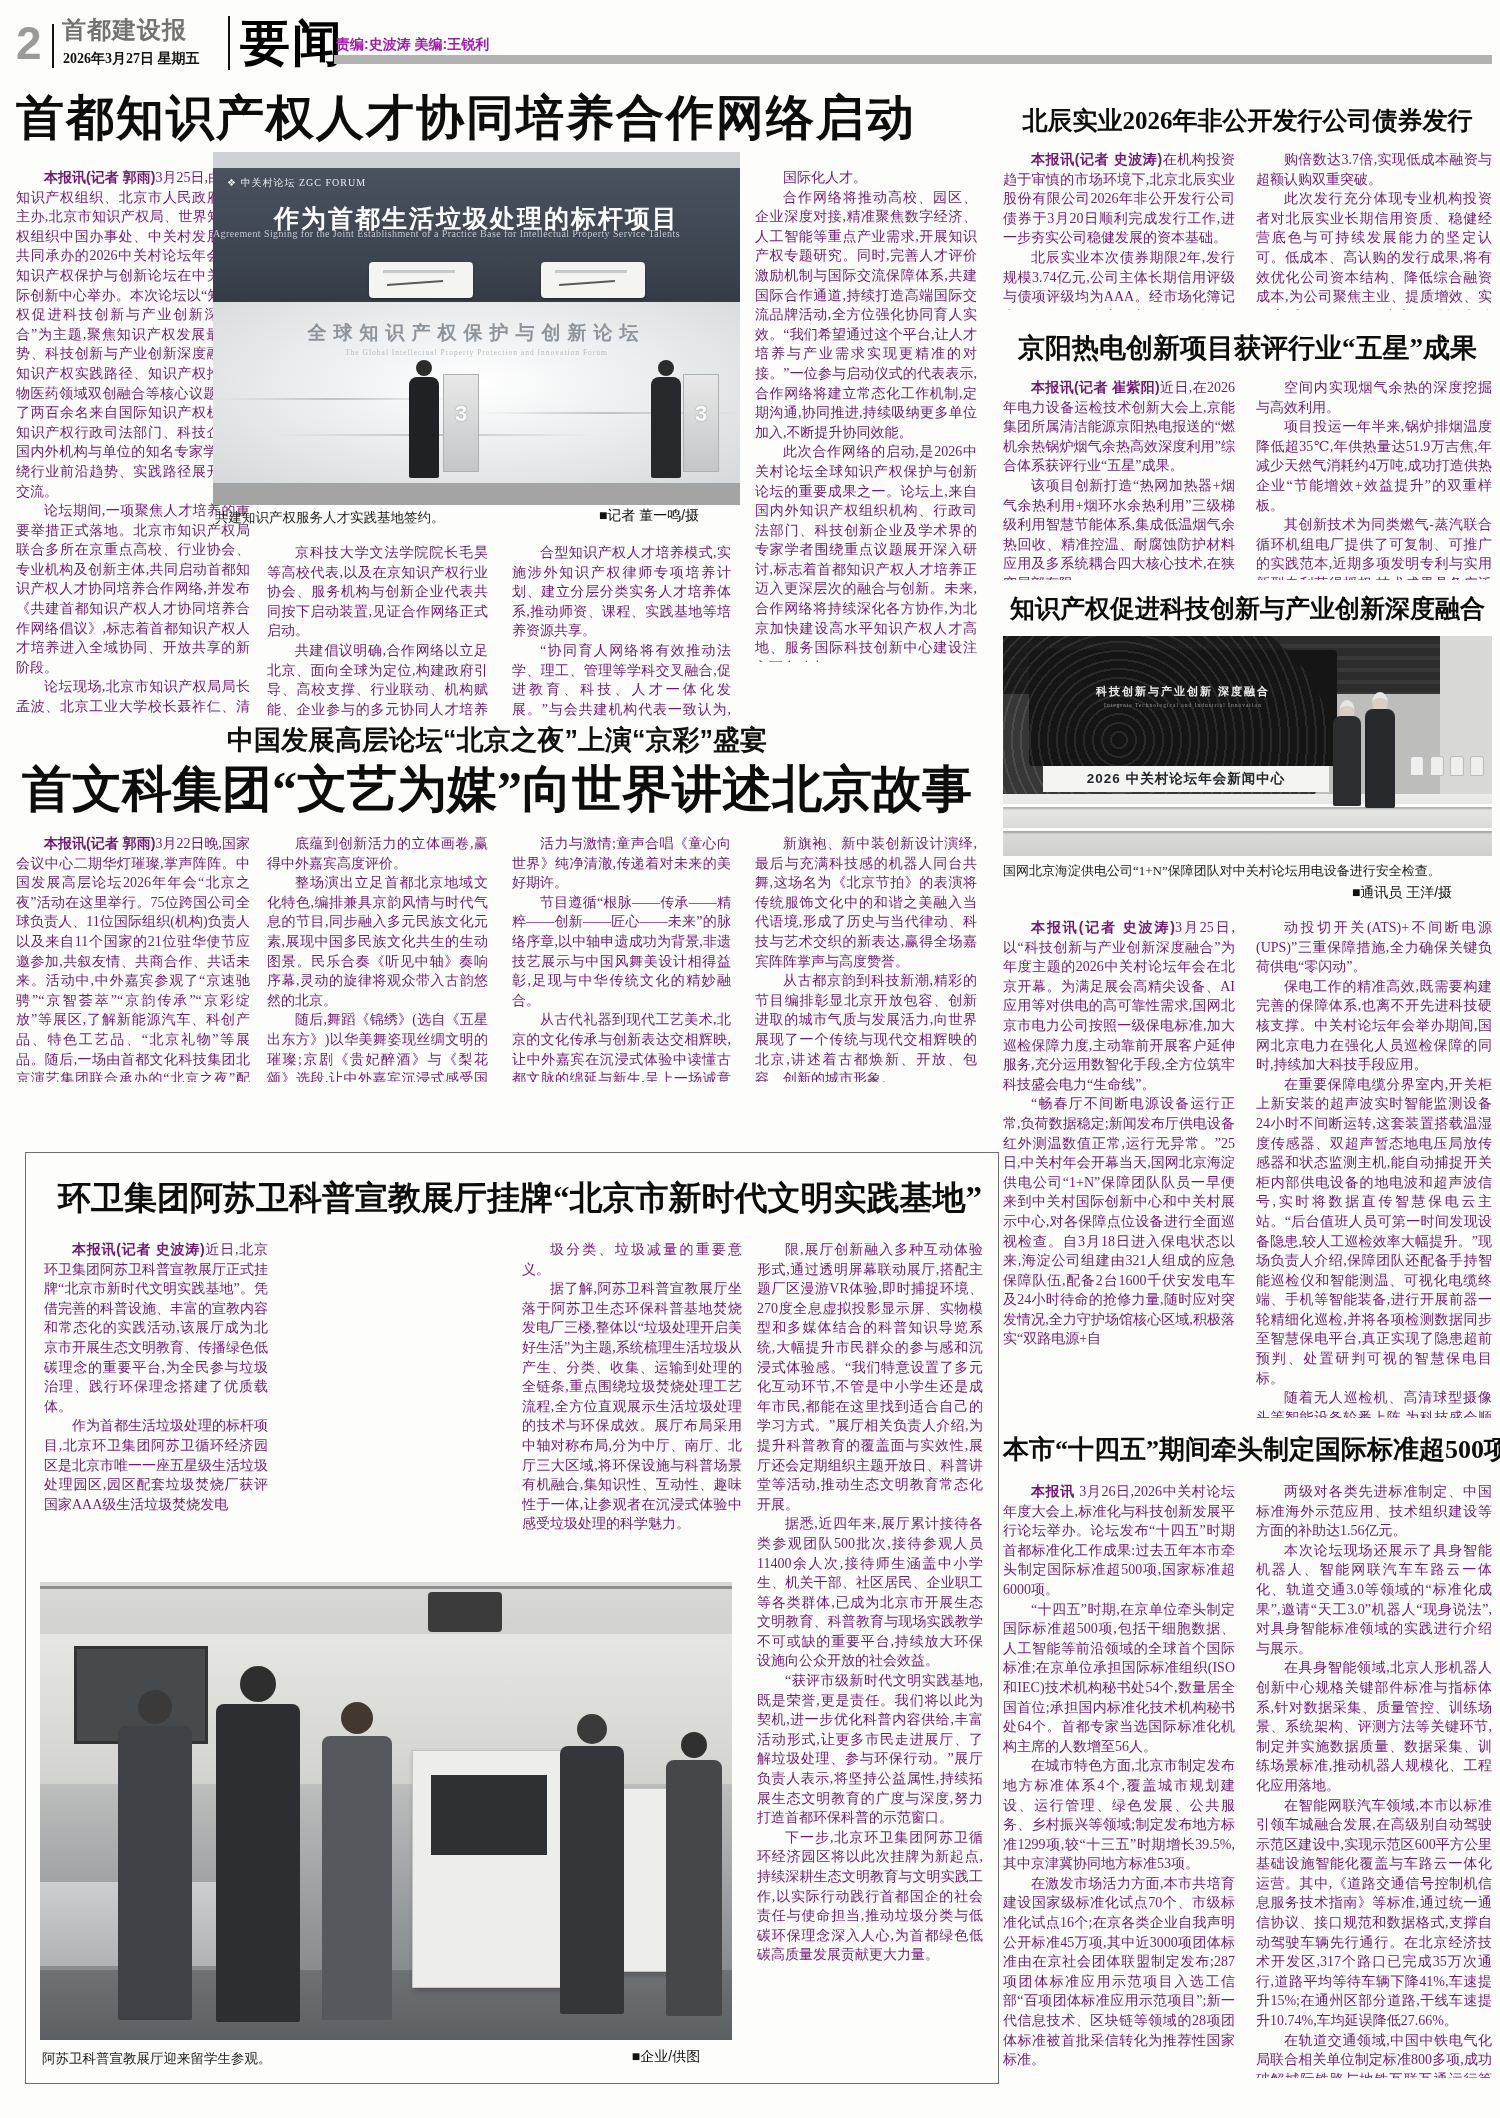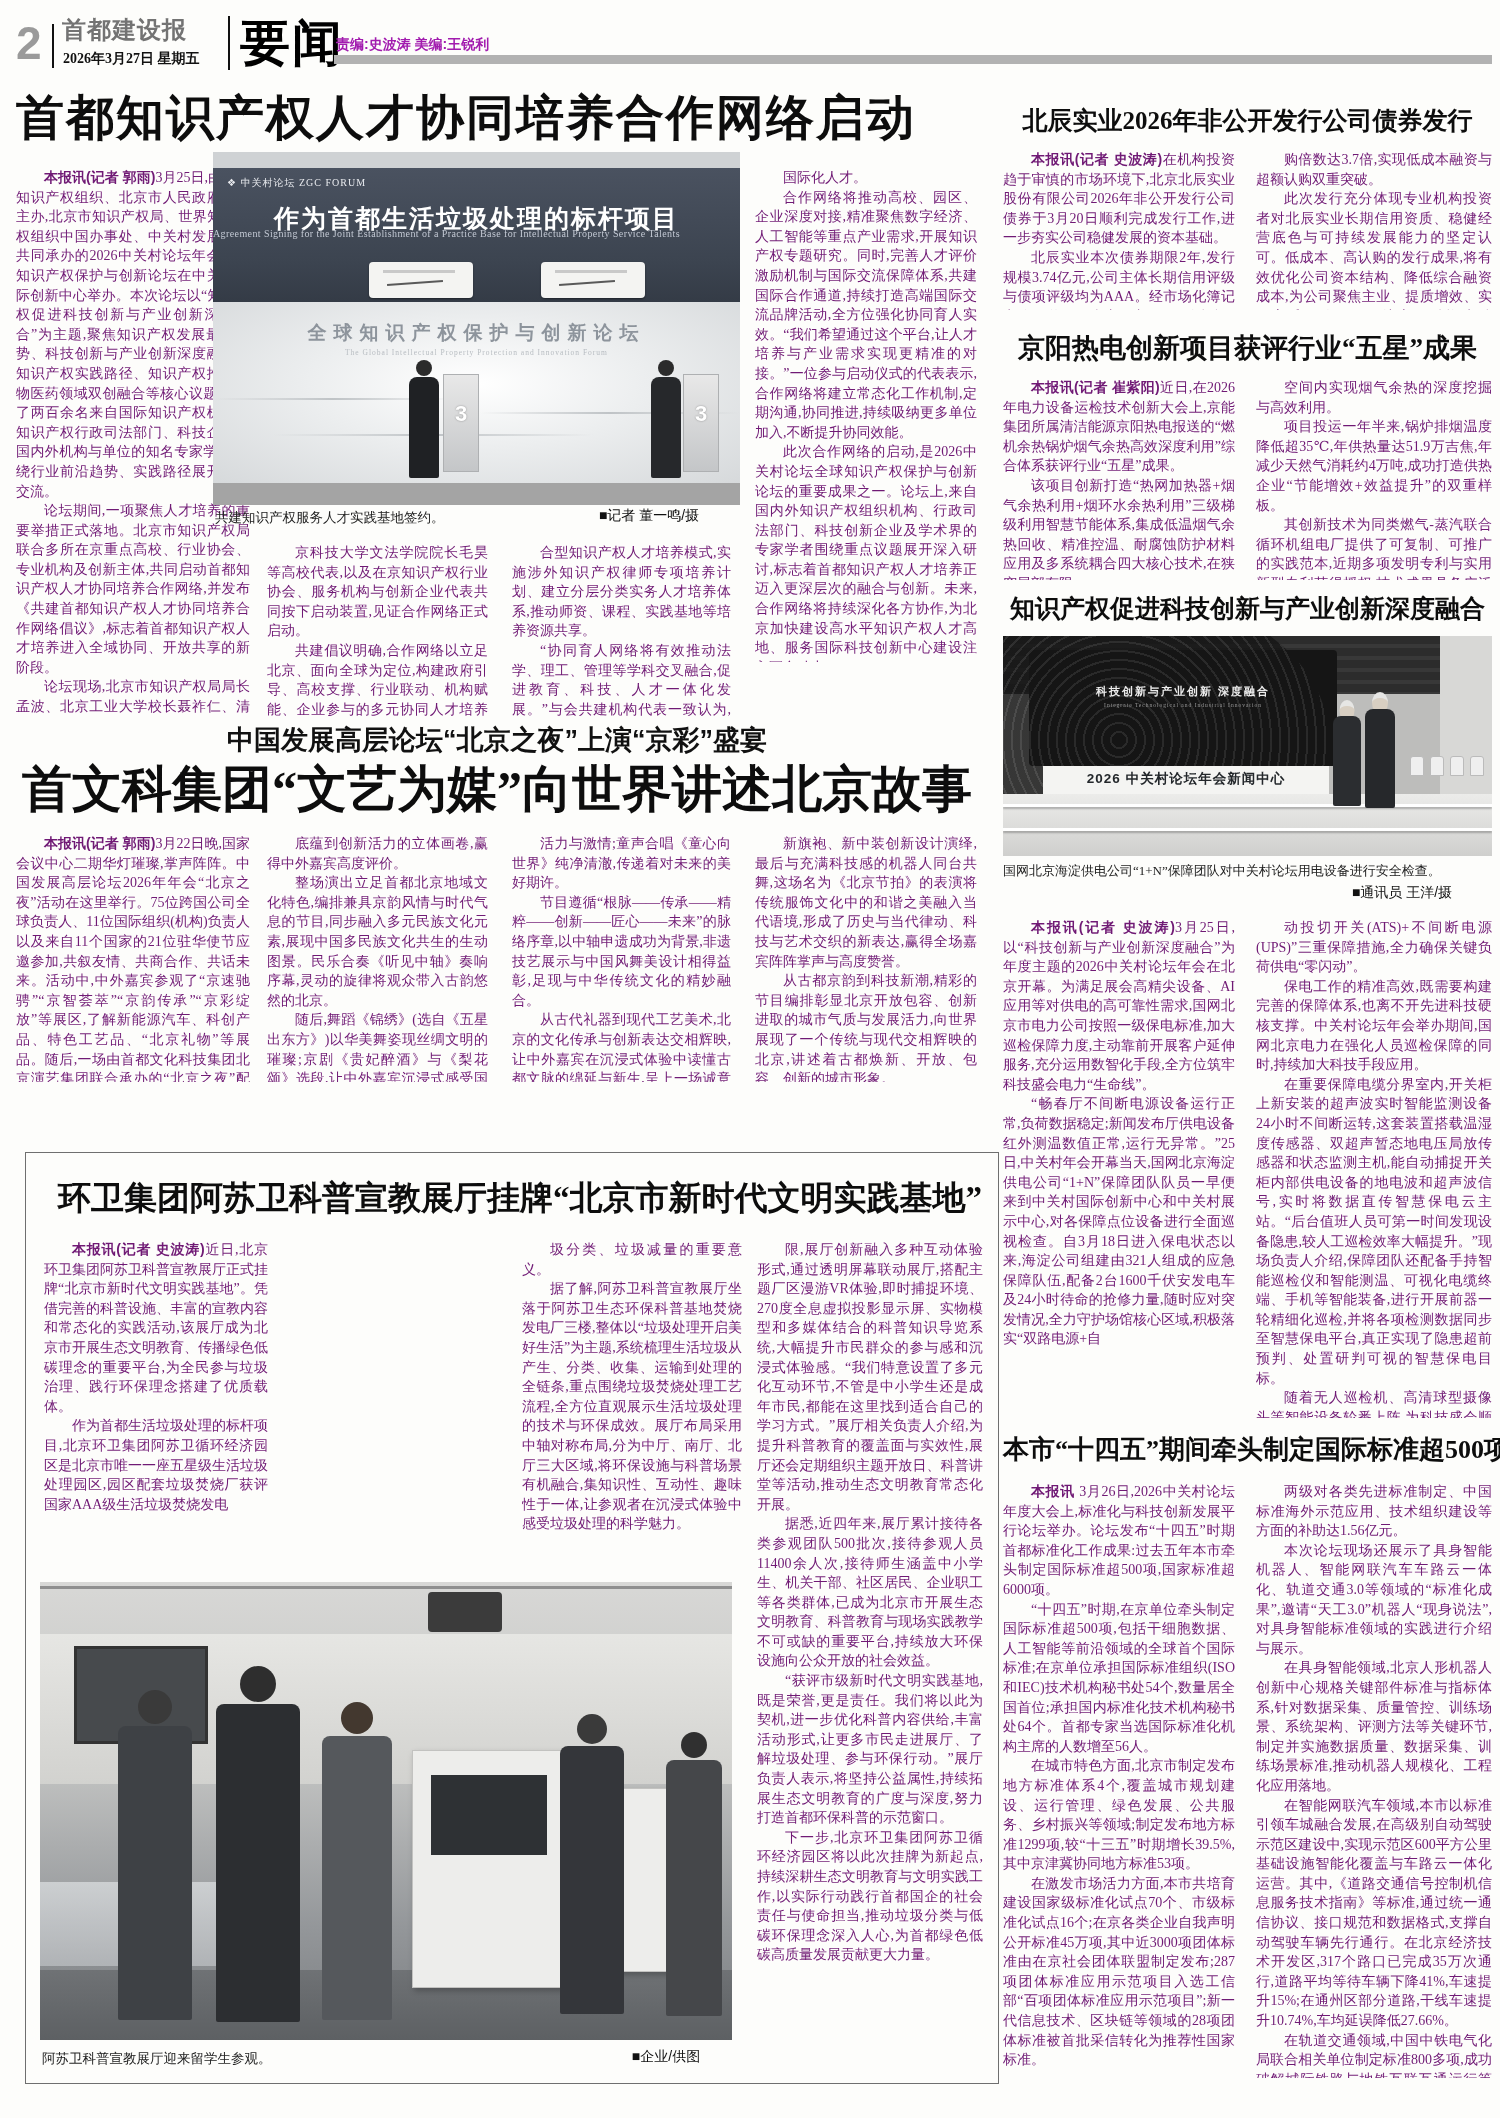--- a/index.html
+++ b/index.html
@@ -47,21 +47,21 @@
   .p1-floor{position:absolute;left:0;bottom:0;right:0;height:22px;background:#a4a4a4;}
   
   .p2-ceil{position:absolute;left:0;top:0;right:0;height:58px;background:
            repeating-linear-gradient(180deg,#2c2c2c 0 8px,#383838 8px 12px);}
   .p2-screen{position:absolute;left:26px;top:14px;width:308px;height:116px;border-radius:4px;background:
              radial-gradient(circle at 30% 120%,#3f3f3f 0 2px,transparent 2px),#151515;}
   .p2-arcs{position:absolute;left:-120px;top:-60px;width:420px;height:300px;border-radius:50%;
            background:repeating-radial-gradient(circle,#151515 0 7px,#2f2f2f 7px 9px);opacity:.8;}
   .p2-t1{position:absolute;left:0;right:0;top:34px;text-align:center;font-size:11px;font-weight:bold;color:#ececec;letter-spacing:2px;font-family:"Liberation Sans",sans-serif;}
   .p2-t2{position:absolute;left:0;right:0;top:52px;text-align:center;font-size:5.5px;color:#9a9a9a;letter-spacing:1px;}
-  .p2-banner{position:absolute;left:40px;top:130px;width:286px;height:38px;background:#f4f4f2;
+  .p2-banner{position:absolute;left:40px;top:130px;width:286px;height:26px;background:#f4f4f2;
              text-align:center;font-size:13.5px;font-weight:bold;color:#23272b;line-height:26px;letter-spacing:1px;font-family:"Liberation Sans",sans-serif;}
   .p2-desk{position:absolute;left:0;bottom:0;right:0;height:62px;background:linear-gradient(180deg,#ececea,#cfcfcd);}
   .p2-deskline{position:absolute;height:3px;background:#fff;box-shadow:0 2px 2px rgba(0,0,0,.25);}
   .p2-wall{position:absolute;right:0;top:0;width:52px;bottom:0;background:#d8d8d6;}
   .p2-chairrow{position:absolute;display:flex;gap:6px;}
   .p2-chair{width:12px;height:18px;background:#efefef;border:1px solid #bbb;border-radius:3px 3px 0 0;}
   
   .p3-bg{position:absolute;inset:0;background:linear-gradient(180deg,#d8d8d6 0%,#c2c3c2 40%,#94979a 75%,#7a7d80 100%);}
   .p3-proj{position:absolute;left:388px;top:10px;width:74px;height:40px;background:#3b3b3b;border-radius:4px;}
   .p3-track{position:absolute;left:0;right:0;top:4px;height:3px;background:#8f8f8f;}

